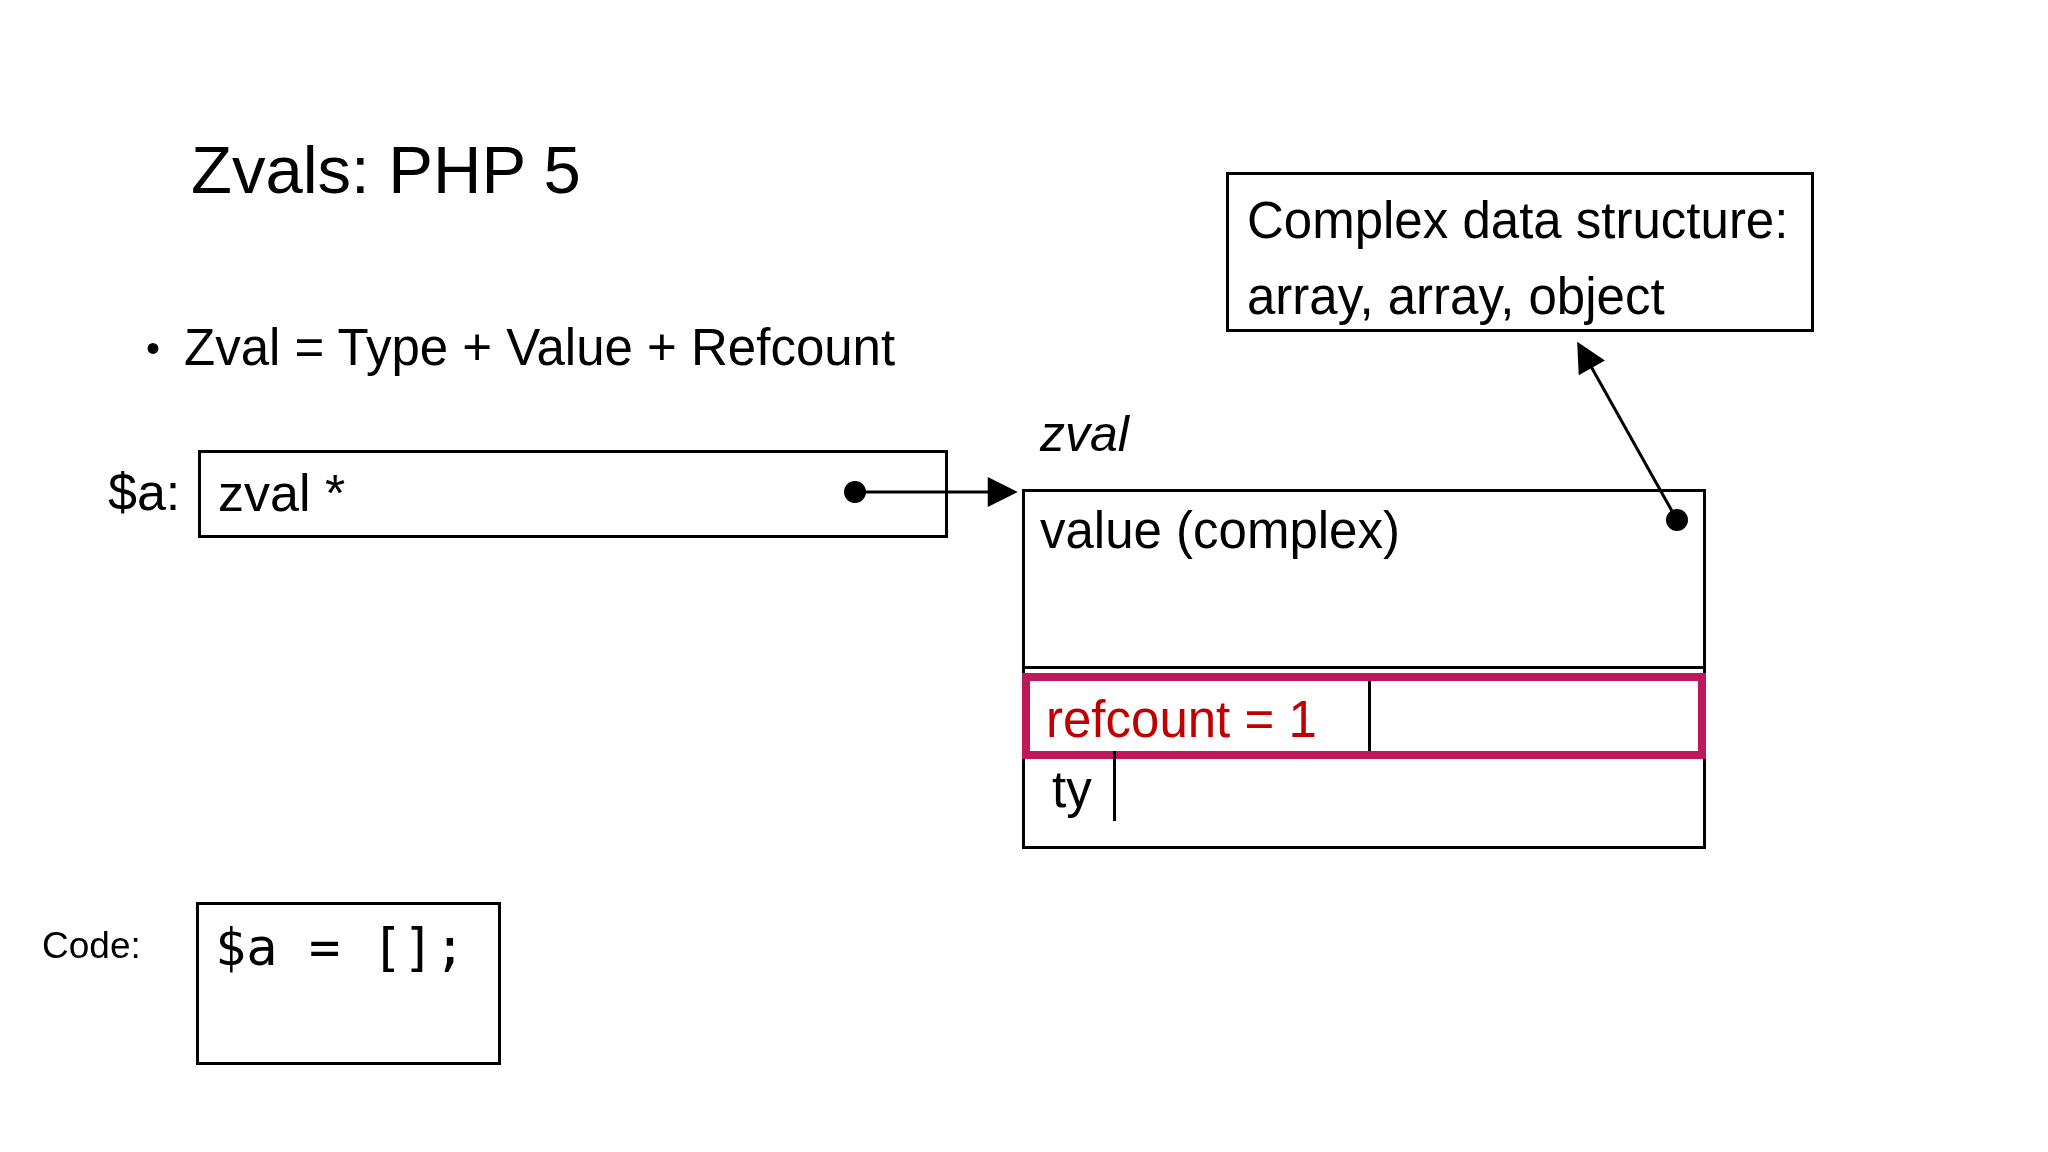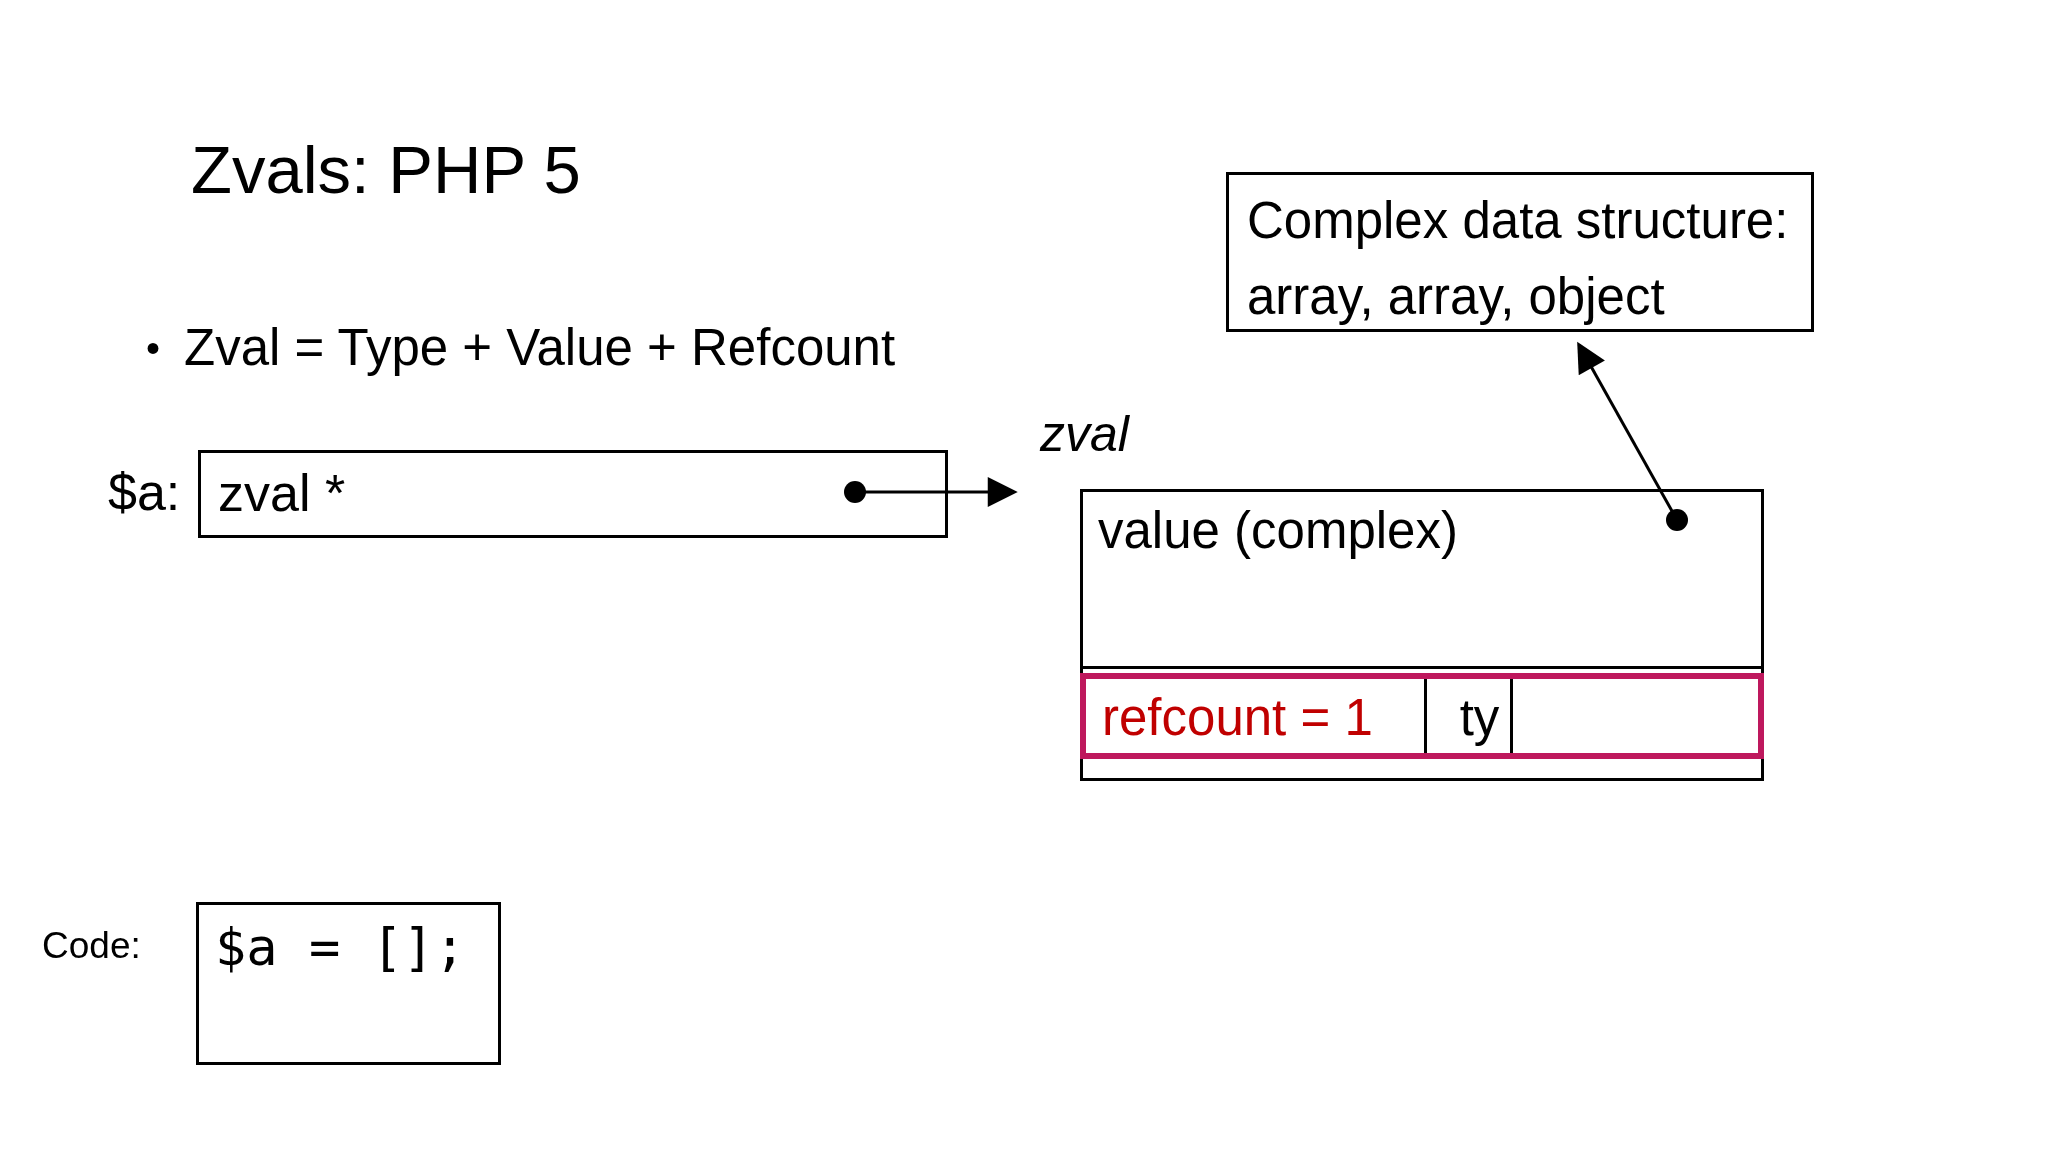--- a/index.html
+++ b/index.html
@@ -13,27 +13,27 @@
   .title{left:150px;top:122px;font-size:67px;line-height:96px;white-space:nowrap;margin-left:41px;}
   
   .bullet{left:146px;top:318px;font-size:51px;line-height:60px;display:flex;align-items:center;white-space:nowrap;}
   .bullet .marker{font-size:40px;margin-right:24px;line-height:60px;}
   
   .var-label{left:108px;top:462px;font-size:52px;line-height:60px;}
   .var-box{left:198px;top:450px;width:750px;height:88px;border:3px solid #000;box-sizing:border-box;background:#fff;}
   .var-box .cell-text{position:absolute;left:17px;top:0;font-size:52px;line-height:80px;white-space:nowrap;}
   
   .zval-caption{left:1040px;top:406px;font-size:50px;line-height:56px;font-style:italic;}
-  .zval-box{left:1080px;top:489px;width:684px;height:292px;border:3px solid #000;box-sizing:border-box;background:#fff;}
+  .zval-box{left:1022px;top:489px;width:684px;height:360px;border:3px solid #000;box-sizing:border-box;background:#fff;}
   .zval-value-text{position:absolute;left:15px;top:10px;font-size:51px;line-height:58px;white-space:nowrap;}
   .zval-divider{position:absolute;left:0;right:0;top:174px;height:3px;background:#000;}
-  .zval-fields{position:absolute;left:-3px;top:181px;width:684px;height:86px;border:6px solid #be185d;box-sizing:border-box;display:flex;background:#fff;}
+  .zval-fields{position:absolute;left:-3px;top:181px;width:684px;height:86px;border:8px solid #be185d;box-sizing:border-box;display:flex;background:#fff;flex-direction:column;}
   .field-cell{box-sizing:border-box;height:100%;font-size:51px;line-height:78px;white-space:nowrap;}
   .cell-refcount{width:341px;border-right:3px solid #000;padding-left:16px;color:#C00000;}
-  .cell-type{width:86px;border-right:3px solid #000;padding-left:22px;text-align:center;}
+  .cell-type{width:86px;border-right:3px solid #000;padding-left:22px;}
   .cell-spare{flex:1;}
   .zval-bottom{position:absolute;left:0;right:0;top:267px;bottom:0;}
   
   .note-box{left:1226px;top:172px;width:588px;height:160px;border:3px solid #000;box-sizing:border-box;padding:8px 0 0 18px;font-size:51px;line-height:76px;background:#fff;}
   .note-box div{white-space:nowrap;}
   
   .code-label{left:42px;top:916px;font-size:37px;line-height:60px;}
   .code-box{left:196px;top:902px;width:305px;height:163px;border:3px solid #000;box-sizing:border-box;padding:6px 0 0 16px;background:#fff;
     font-family:"DejaVu Sans Mono",monospace;font-size:52px;line-height:73px;}
   .code-box div{white-space:pre;}

